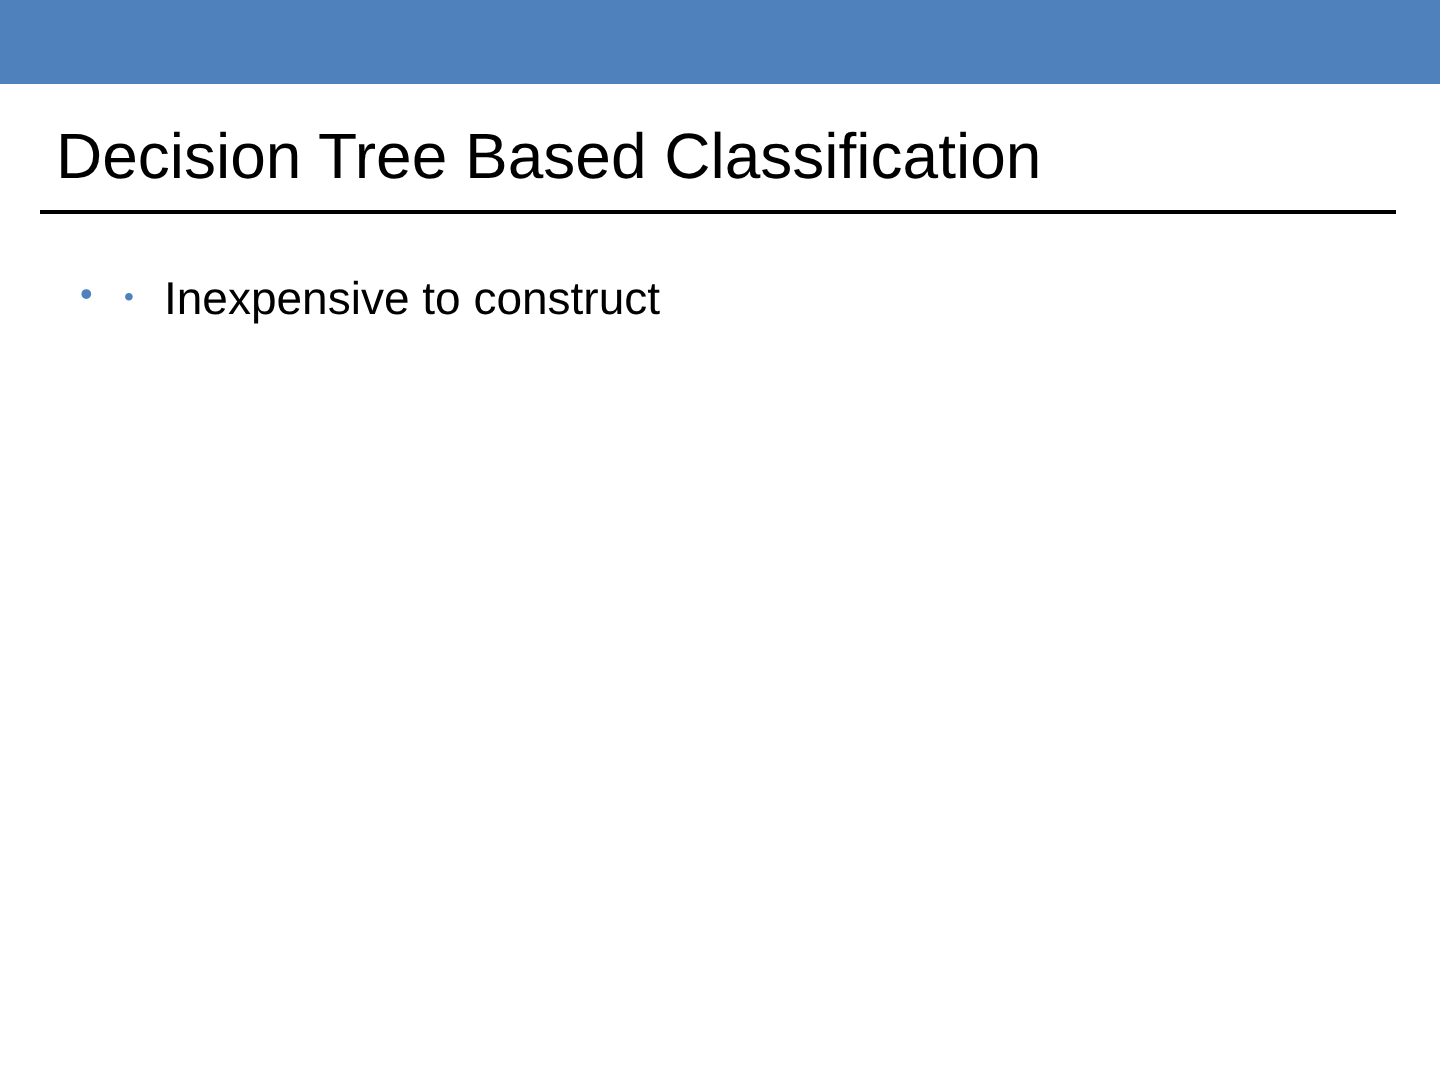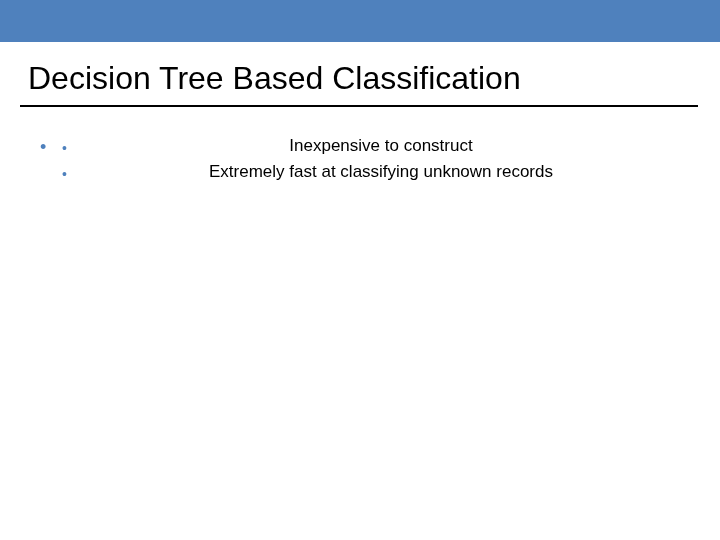--- a/index.html
+++ b/index.html
@@ -6,33 +6,32 @@
   html, body { width: 720px; height: 540px; font-family: Arial, Helvetica, sans-serif; background: #fff; }
   .slide { width: 720px; height: 540px; position: relative; background: #fff; }
   .top-band { background: #4f81bd; height: 42px; width: 100%; }
   .title { font-size: 32px; color: #000; padding: 18px 28px 8px 28px; font-weight: 400; }
   .rule { border: none; border-top: 2px solid #000; margin: 0 22px 0 20px; }
   .body { padding: 18px 40px 0 40px; }
   .lvl1 { list-style: none; }
   .lvl1 > li { font-size: 24px; color: #000; position: relative; padding-left: 22px; margin-bottom: 10px; }
   .lvl1 > li::before { content: "•"; color: #4f81bd; position: absolute; left: 0; top: 2px; font-size: 18px; }
   .lvl2 { list-style: none; margin-top: 10px; }
-  .lvl2 > li { font-size: 17px; color: #000; position: relative; padding-left: 20px; margin-bottom: 4px; line-height: 1.3; text-align: center; }
+  .lvl2 > li { font-size: 23px; color: #000; position: relative; padding-left: 20px; margin-bottom: 4px; line-height: 1.3; }
   .lvl2 > li::before { content: "•"; color: #4f81bd; position: absolute; left: 0; top: 4px; font-size: 14px; }
 </style>
 </head>
 <body>
 
 <div class="slide">
   <div class="top-band"></div>
   <h1 class="title">Decision Tree Based Classification</h1>
   <hr class="rule">
   <div class="body">
     <ul class="lvl1">
       <li>
         <ul class="lvl2">
           <li>Inexpensive to construct</li>
-          <li>Extremely fast at classifying unknown records</li>
         </ul>
       </li>
     </ul>
   </div>
 </div>
 
 </body></html>

